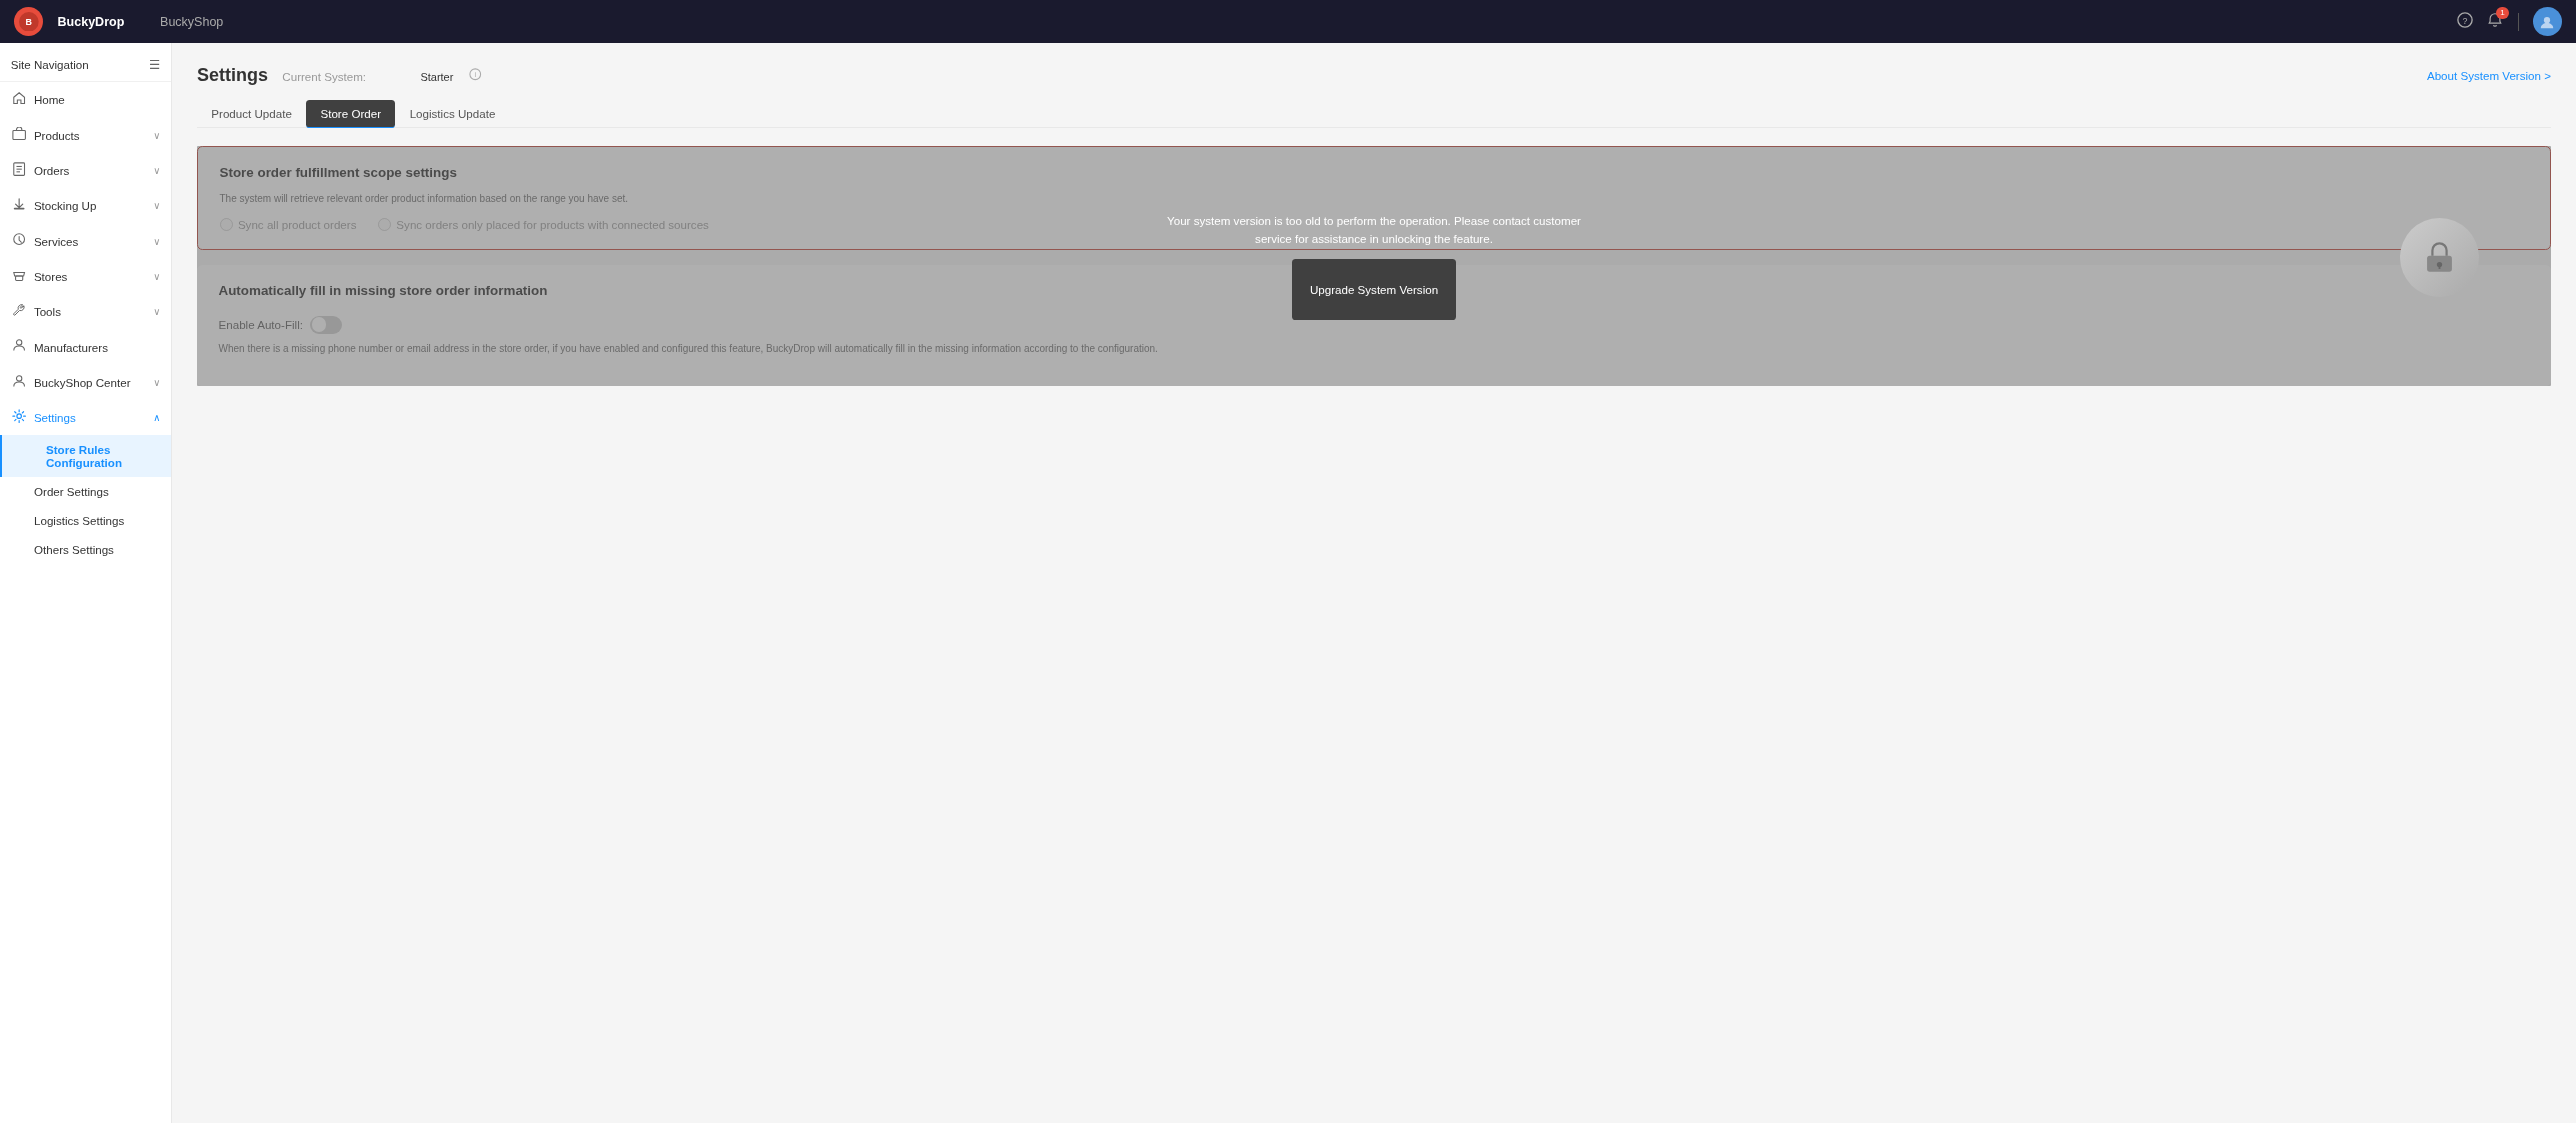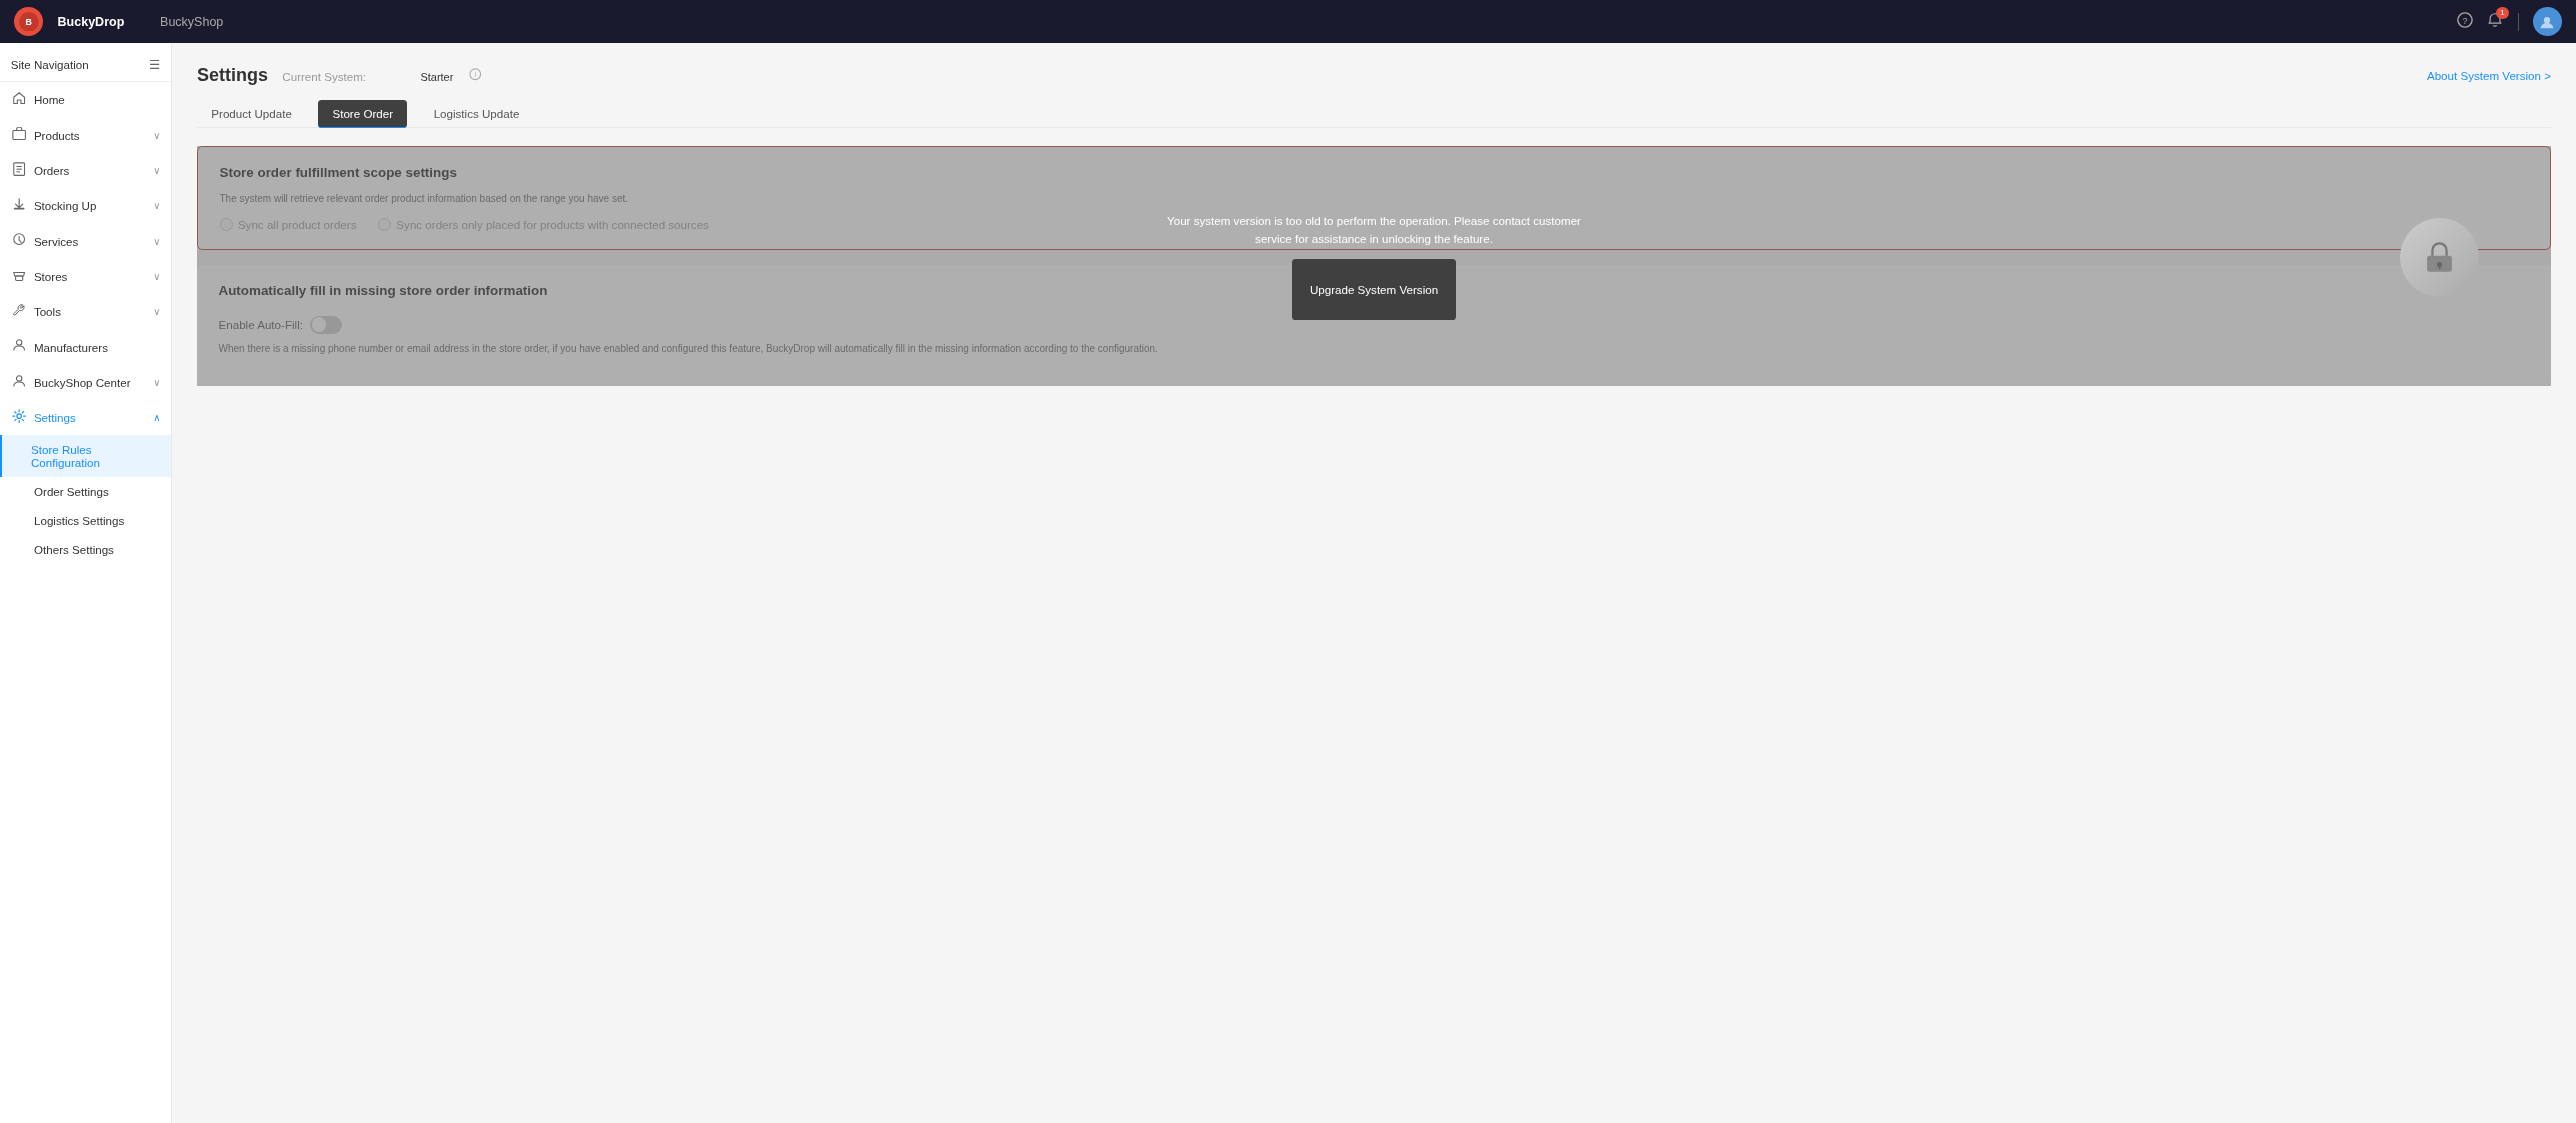--- a/index.html
+++ b/index.html
@@ -141,23 +141,23 @@
     }
     .sidebar-sub-item {
       padding: 8px 10.7px 8px 34px;
       font-size: 11.6px;
       color: #333;
       cursor: pointer;
     }
     .sidebar-sub-item.active {
       color: #1890ff;
       background: #e8f4ff;
-      font-weight: 400;
+      font-weight: 700;
       border-left: 2.7px solid #1890ff;
-      padding-left: 29px;
+      padding-left: 44px;
     }
 
     
     .content-area {
       flex: 1;
       overflow-y: auto;
       padding: 21.5px 25px;
       position: relative;
     }
 
@@ -194,21 +194,21 @@
     }
     .about-system-link {
       color: #1890ff;
       font-size: 11.6px;
       cursor: pointer;
     }
 
     
     .tabs-row {
       display: flex;
-      gap: 12px;
+      gap: 0;
       margin-bottom: 18px;
       border-bottom: 0.9px solid #e8e8e8;
     }
     .tab-item {
       padding: 7.2px 14.3px;
       font-size: 11.6px;
       cursor: pointer;
       color: #555;
       border-bottom: 1.8px solid transparent;
       margin-bottom: -0.9px;

